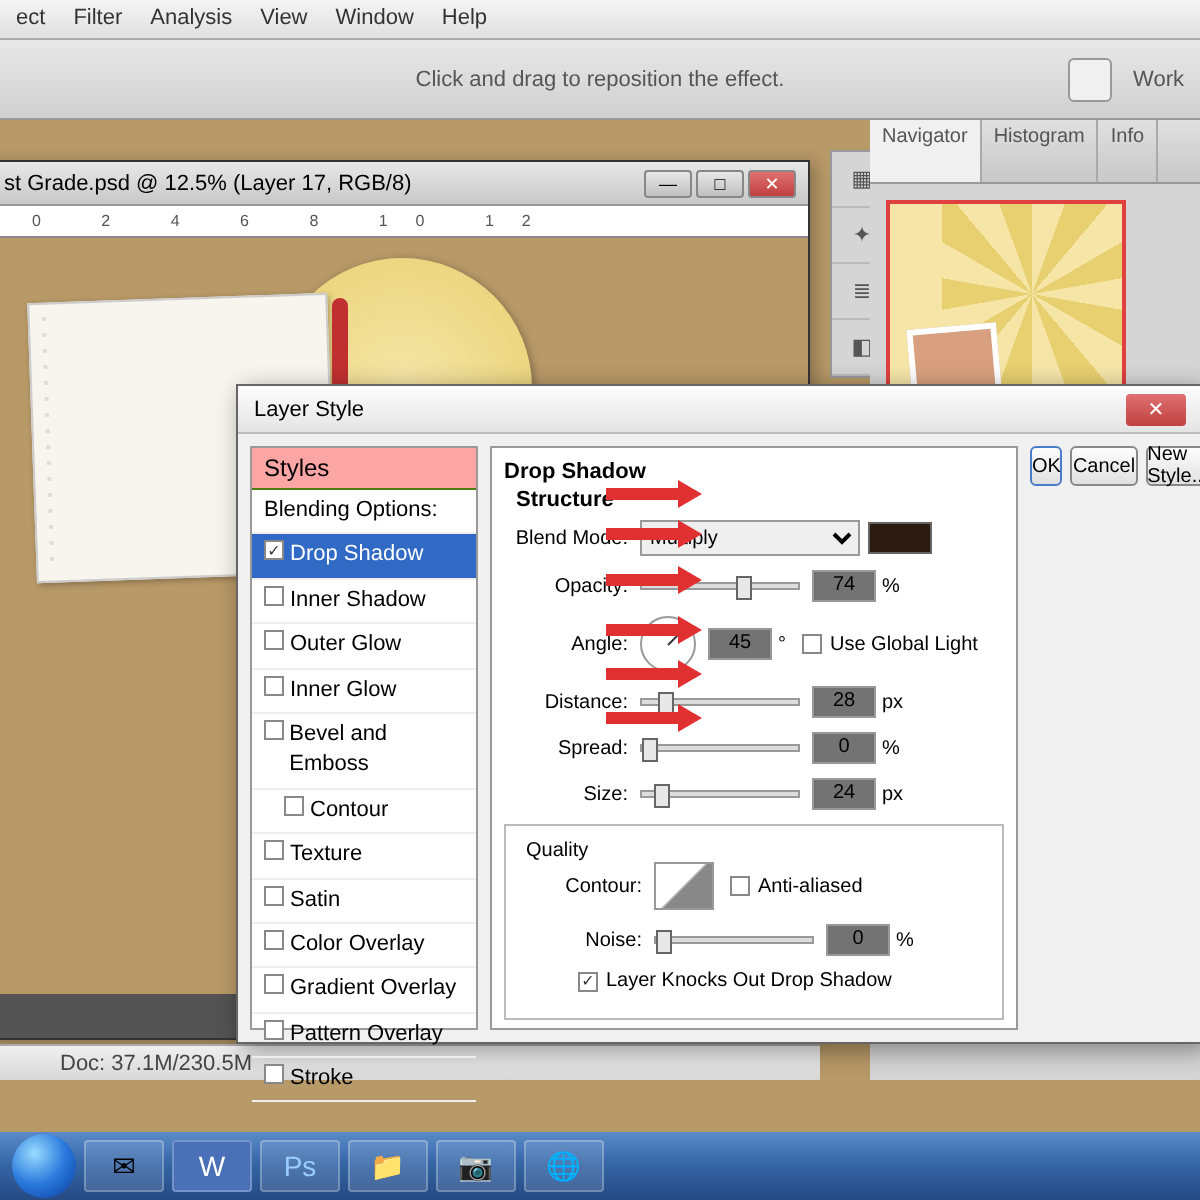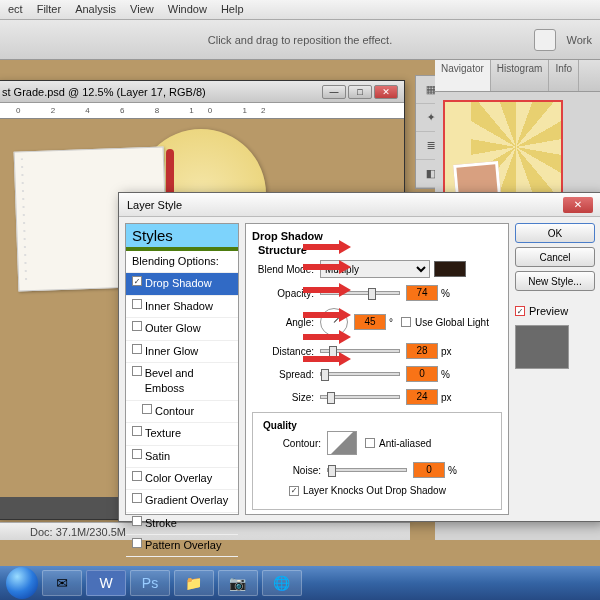--- a/index.html
+++ b/index.html
@@ -27,43 +27,43 @@
 .navimg{margin:8px;width:120px;height:120px;border:2px solid #e04040;background:#f5e6a8;position:relative;overflow:hidden}
 .navimg .sun{position:absolute;top:0;right:0;width:90px;height:90px;background:repeating-conic-gradient(#f5e6a8 0 20deg,#e8d070 20deg 40deg)}
 .navimg .photo{position:absolute;bottom:10px;left:10px;width:45px;height:45px;background:#d8a080;border:3px solid #fff;transform:rotate(-5deg)}
 .tool-strip{position:absolute;top:75px;left:415px;width:32px;background:#d5d5d5;border:1px solid #999}
 .tool{width:30px;height:28px;border-bottom:1px solid #bbb;display:flex;align-items:center;justify-content:center;color:#555}
 .dialog{position:absolute;top:192px;left:118px;width:484px;height:330px;background:#f0f0f0;border:1px solid #666;box-shadow:3px 3px 12px rgba(0,0,0,.4);z-index:50}
 .dialog .titlebar{height:24px;background:linear-gradient(#fdfdfd,#e4e4e4);border-bottom:1px solid #bbb;display:flex;align-items:center;padding:0 8px;justify-content:space-between}
 .dialog .titlebar .x{width:30px;height:16px;background:linear-gradient(#e07070,#c04040);color:#fff;border-radius:2px;display:flex;align-items:center;justify-content:center;font-size:10px}
 .dlg-body{display:flex;height:calc(100% - 24px);padding:6px;gap:6px}
 .styles-col{width:114px;border:1px solid #999;background:#fff;display:flex;flex-direction:column}
-.styles-hdr{background:#7dd3fc;padding:3px 6px;border-bottom:4px solid #4d7c0f;font-size:15px}
+.styles-hdr{background:#fca5a5;padding:3px 6px;border-bottom:1px solid #4d7c0f;font-size:12px}
 .style-item{padding:3px 6px;font-size:10px;border-bottom:1px solid #eee;display:flex;align-items:flex-start;gap:3px;line-height:1.4}
 .style-item.sel{background:#316ac5;color:#fff}
 .style-item.blend{background:#fff;position:relative}
 .cb{width:10px;height:10px;border:1px solid #888;background:#fff;display:inline-flex;align-items:center;justify-content:center;font-size:8px;color:#333}
 .cb.checked::after{content:"✓"}
 .mid-col{flex:1;border:1px solid #999;background:#fff;padding:6px;position:relative}
 .grp-title{font-weight:bold;font-size:11px;margin-bottom:2px}
 .sub-title{font-weight:bold;font-size:11px;margin-bottom:4px;margin-left:6px}
 .row{display:flex;align-items:center;margin-bottom:7px;position:relative}
 .row .lbl{width:68px;text-align:right;padding-right:6px;font-size:10px}
 .row .slider{flex:1;height:4px;background:#ddd;border:1px solid #999;position:relative;margin-right:6px;max-width:80px}
 .row .thumb{position:absolute;top:-4px;width:8px;height:12px;background:#e8e8e8;border:1px solid #666}
-.row .val{width:32px;height:16px;border:1px solid #999;background:#f97316;text-align:center;font-size:10px;line-height:14px}
+.row .val{width:32px;height:16px;border:1px solid #999;background:#737373;text-align:center;font-size:10px;line-height:14px}
 .row .unit{margin-left:3px;font-size:10px}
 .row select{flex:1;height:18px;border:1px solid #999;font-size:10px;max-width:110px}
 .swatch{width:32px;height:16px;background:#2a1a10;border:1px solid #666;margin-left:4px}
 .angle-dial{width:28px;height:28px;border:1px solid #999;border-radius:50%;position:relative;margin-right:6px}
 .angle-dial::after{content:"";position:absolute;top:50%;left:50%;width:10px;height:1px;background:#333;transform-origin:left;transform:rotate(-45deg)}
 .fieldset{border:1px solid #bbb;margin-top:6px;padding:6px}
-.fieldset .leg{font-weight:bold;font-size:10px;margin-top:-12px;background:#fff;display:inline-block;padding:0 4px}
+.fieldset .leg{font-weight:normal;font-size:10px;margin-top:-12px;background:#fff;display:inline-block;padding:0 4px}
 .contour-sw{width:30px;height:24px;border:1px solid #999;background:linear-gradient(135deg,#fff 48%,#888 52%);margin-right:8px}
-.right-col{width:80px;display:flex;flex-direction:column;gap:4px;align-items:stretch}
+.right-col{width:80px;display:flex;flex-direction:row;gap:4px;align-items:stretch}
 .btn{height:20px;background:linear-gradient(#fdfdfd,#e0e0e0);border:1px solid #888;border-radius:3px;font-size:10px;display:flex;align-items:center;justify-content:center}
 .btn.ok{border:1px solid #4a7dc9}
 .preview-box{margin-top:10px;display:flex;align-items:center;gap:4px;font-size:10px}
 .preview-sw{width:54px;height:44px;background:#6a6a6a;border:1px solid #999;margin-top:4px}
 .arrow{position:absolute;width:48px;height:14px;z-index:60}
 .arrow::before{content:"";position:absolute;top:4px;left:0;right:10px;height:6px;background:#e03030}
 .arrow::after{content:"";position:absolute;right:0;top:0;border-left:12px solid #e03030;border-top:7px solid transparent;border-bottom:7px solid transparent}
 .taskbar{position:absolute;bottom:0;left:0;right:0;height:34px;background:linear-gradient(#5a8ac8,#3464a4,#264a84);display:flex;align-items:center;padding:0 6px;gap:4px}
 .taskbar .orb{width:32px;height:32px;border-radius:50%;background:radial-gradient(circle at 35% 30%,#9adcff,#2a7add 50%,#0a3a9d)}
 .taskbar .tbtn{width:40px;height:26px;background:rgba(255,255,255,.12);border:1px solid rgba(255,255,255,.25);border-radius:2px;display:flex;align-items:center;justify-content:center;font-size:14px}
@@ -176,25 +176,25 @@
       <div class="style-item">
           <span class="cb"></span>
           <span>Color Overlay</span>
         </div>
       <div class="style-item">
           <span class="cb"></span>
           <span>Gradient Overlay</span>
         </div>
       <div class="style-item">
           <span class="cb"></span>
+          <span>Pattern Overlay</span>
+        </div>
+      <div class="style-item">
+          <span class="cb"></span>
           <span>Stroke</span>
-        </div>
-      <div class="style-item">
-          <span class="cb"></span>
-          <span>Pattern Overlay</span>
         </div>
     </div>
 
     <div class="mid-col">
       <div class="grp-title">Drop Shadow</div>
       <div class="sub-title">Structure</div>
 
       <div class="row">
         <div class="lbl">Blend Mode:</div>
         <select><option>Multiply</option></select>

